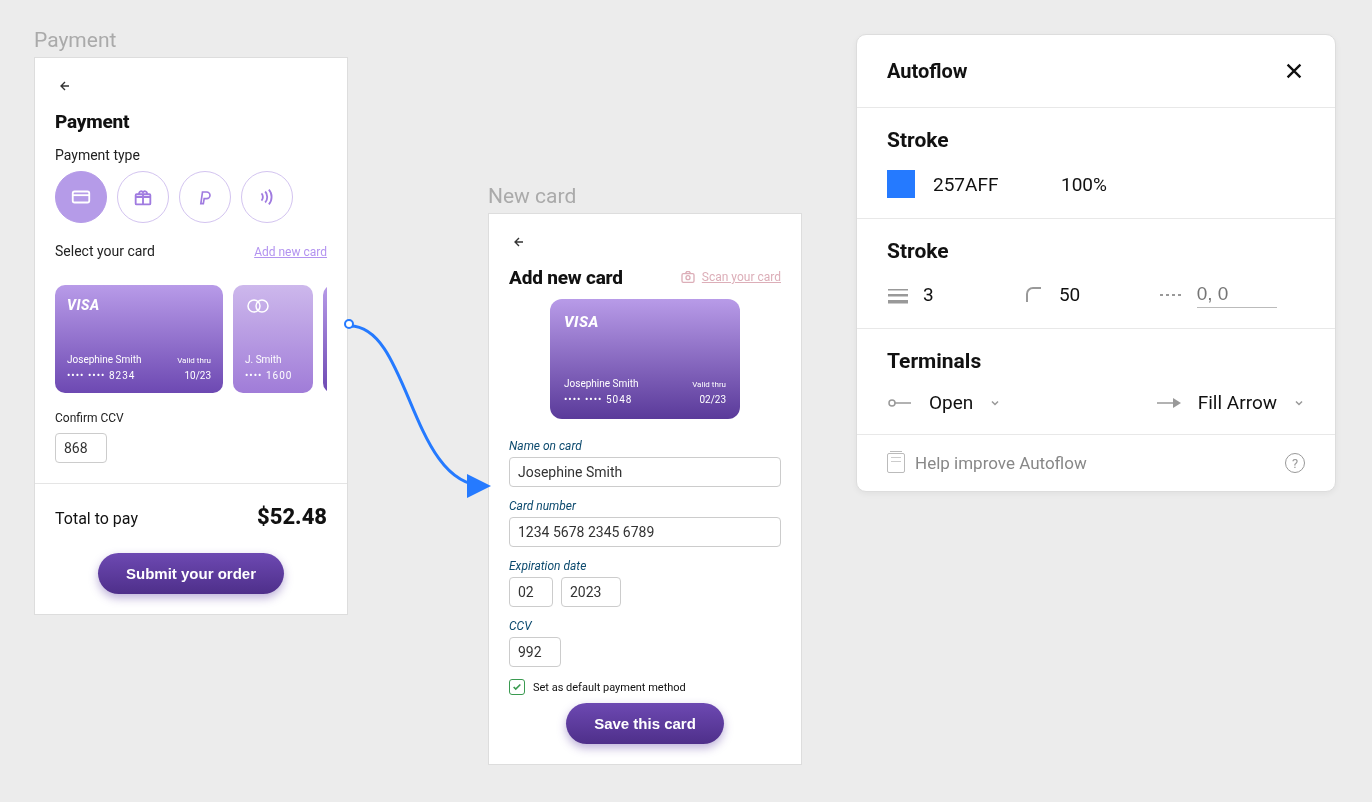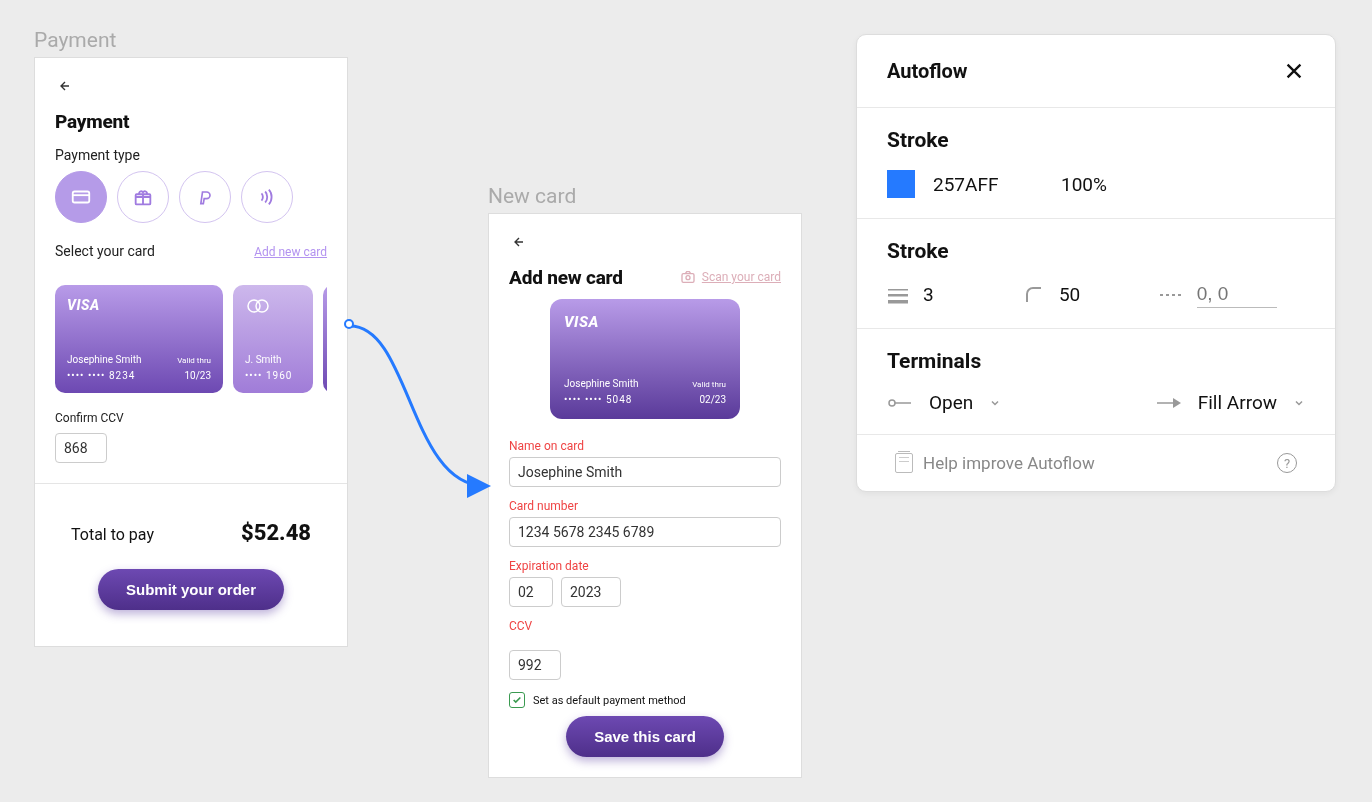--- a/index.html
+++ b/index.html
@@ -68,42 +68,42 @@
 .inp {
   border: 1px solid #ccc;
   border-radius: 4px;
   font-size: 14px;
   padding: 6px 8px;
   color: #333;
   font-family: inherit;
 }
 .inp-sm { width: 52px; }
 
-.footer { border-top: 1px solid #e5e5e5; padding: 36px; }
+.footer { border-top: 1px solid #e5e5e5; padding: 20px; }
 .total-row { display: flex; justify-content: space-between; align-items: baseline; margin-bottom: 24px; }
 .total-label { font-size: 16px; }
 .total-amount { font-size: 22px; font-weight: 800; }
 .primary-btn {
   display: block; margin: 0 auto;
   background: linear-gradient(to bottom, #6d49b2, #4e2f8a);
   color: #fff; border: none;
   padding: 12px 28px;
   border-radius: 999px;
   font-size: 15px; font-weight: 700;
   box-shadow: 0 4px 10px rgba(90,60,160,0.4);
   cursor: pointer;
 }
 
 
 #art-newcard { left: 488px; top: 213px; width: 314px; }
 .scan-link { display: inline-flex; align-items: center; gap: 6px; font-size: 12px; color: #dcaeb8; }
 .scan-link span { text-decoration: underline; }
 .card-preview { width: 190px; height: 120px; margin: 10px auto 20px; position: relative; border-radius: 12px; background: linear-gradient(to bottom, #b89be8 0%, #5a3a9a 100%); color: #fff; }
 .form-field { margin-bottom: 12px; }
-.form-label { font-size: 12px; color: #ef4444; margin-bottom: 4px; display: block; }
+.form-label { font-size: 12px; color: #0c4a6e; margin-bottom: 4px; display: block; font-style: italic; }
 .inp-full { width: 100%; }
 .exp-row { display: flex; gap: 8px; }
 .check-row { display: flex; align-items: center; gap: 8px; font-size: 11px; margin: 12px 0 8px; }
 .checkbox {
   width: 16px; height: 16px; border: 1.5px solid #3a9a50; border-radius: 3px;
   display: flex; align-items: center; justify-content: center;
   color: #3a9a50; font-size: 11px;
 }
 
 
@@ -126,21 +126,21 @@
 .color-hex { font-size: 19px; width: 110px; }
 .color-op { font-size: 19px; }
 .stroke-row { display: flex; align-items: center; gap: 14px; }
 .stroke-item { display: flex; align-items: center; gap: 14px; }
 .stroke-val { font-size: 19px; }
 .dash-inp { border: none; border-bottom: 1px solid #bbb; font-size: 19px; width: 80px; color: #bbb; padding: 2px 0; }
 .term-row { display: flex; align-items: center; justify-content: space-between; gap: 20px; }
 .term-item { display: flex; align-items: center; gap: 16px; }
 .term-val { font-size: 19px; }
 .chev { color: #888; display: inline-flex; }
-.panel-footer { padding: 18px 38px; display: flex; justify-content: space-between; align-items: center; color: #888; font-size: 17px; }
+.panel-footer { padding: 18px 30px; display: flex; justify-content: space-between; align-items: center; color: #888; font-size: 17px; }
 .help-row { display: flex; align-items: center; gap: 10px; }
 .notepad-icon { width: 18px; height: 20px; border: 1px solid #bbb; border-radius: 2px; position: relative; }
 .notepad-icon::before { content:""; position:absolute; top:-3px; left:2px; right:2px; height:3px; border-top:1px solid #bbb; }
 .notepad-icon::after { content:""; position:absolute; top:3px; left:3px; right:3px; height:8px; background: repeating-linear-gradient(to bottom, #ccc 0 1px, transparent 1px 4px); }
 .qmark { width: 20px; height: 20px; border: 1.5px solid #999; border-radius: 999px; display: flex; align-items: center; justify-content: center; font-size: 13px; color: #999; }
 
 
 #flow-arrow { position: absolute; left: 340px; top: 318px; width: 170px; height: 180px; pointer-events: none; }
 .flow-handle { position: absolute; left: 344px; top: 319px; width: 10px; height: 10px; background:#fff; border:2px solid #257AFF; border-radius:999px; }
 
@@ -198,21 +198,21 @@
         <div class="cc-exp">10/23</div>
       </div>
       <div class="credit-card cc-md">
         <div class="cc-brand">
           <svg width="26" height="18" viewBox="0 0 26 18" fill="none" stroke="#fff" stroke-width="1.5">
               <circle cx="9" cy="9" r="6"></circle>
               <circle cx="17" cy="9" r="6"></circle>
             </svg>
         </div>
         <div class="cc-name">J. Smith</div>
-        <div class="cc-num">•••• 1960</div>
+        <div class="cc-num">•••• 1600</div>
       </div>
       <div class="credit-card cc-xs">
         
         
         
       </div>
     </div>
     <div class="label" style="font-size:12px">Confirm CCV</div>
     <input class="inp inp-sm" value="868" style="">
   </div>
@@ -260,21 +260,21 @@
     </div>
     <div class="form-field">
       <label class="form-label">Expiration date</label>
       <div class="exp-row">
         <input class="inp" style="width: 44px;" value="02">
         <input class="inp" style="width: 60px;" value="2023">
       </div>
     </div>
     <div class="form-field">
       <label class="form-label">CCV</label>
-      <input class="inp" style="width: 52px; margin-top: 13px;" value="992">
+      <input class="inp" style="width: 52px;" value="992">
     </div>
     <div class="check-row">
       <div class="checkbox">
         <svg width="10" height="10" viewBox="0 0 24 24" fill="none" stroke="#3a9a50" stroke-width="4">
             <path d="M4 12l5 5L20 6"></path>
           </svg>
       </div>
       <span>Set as default payment method</span>
     </div>
     <button class="primary-btn">Save this card</button>

